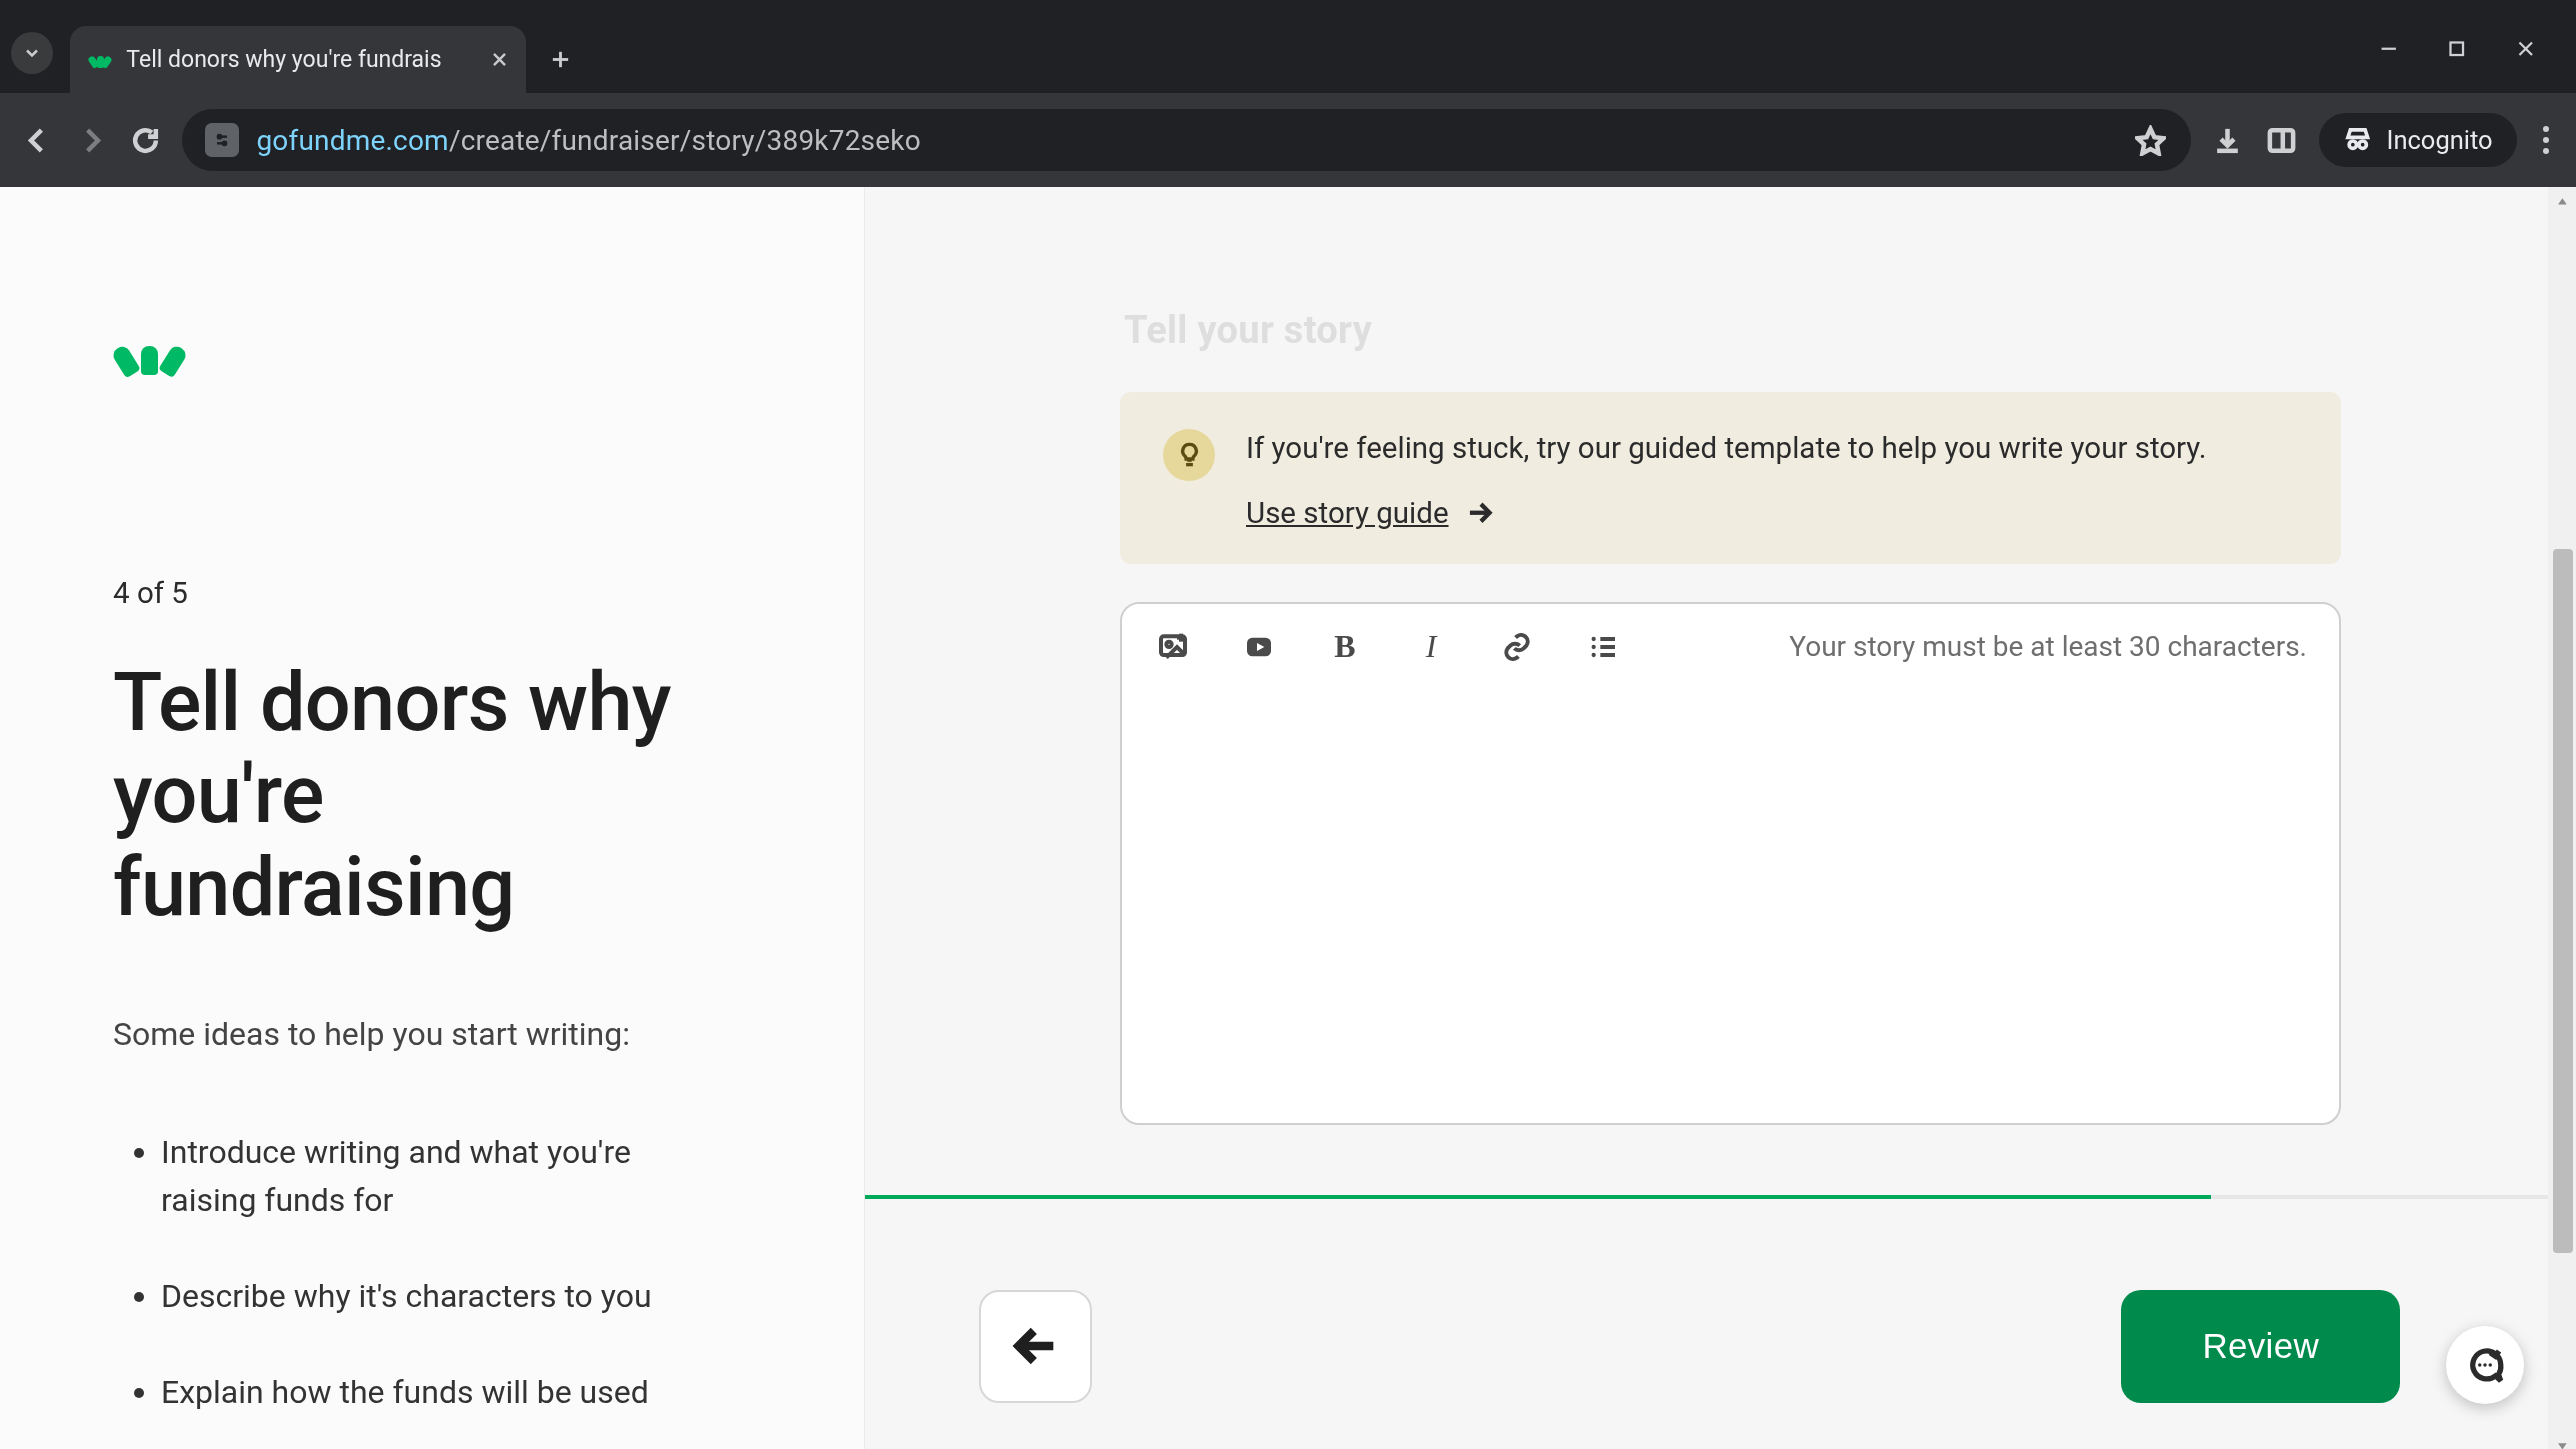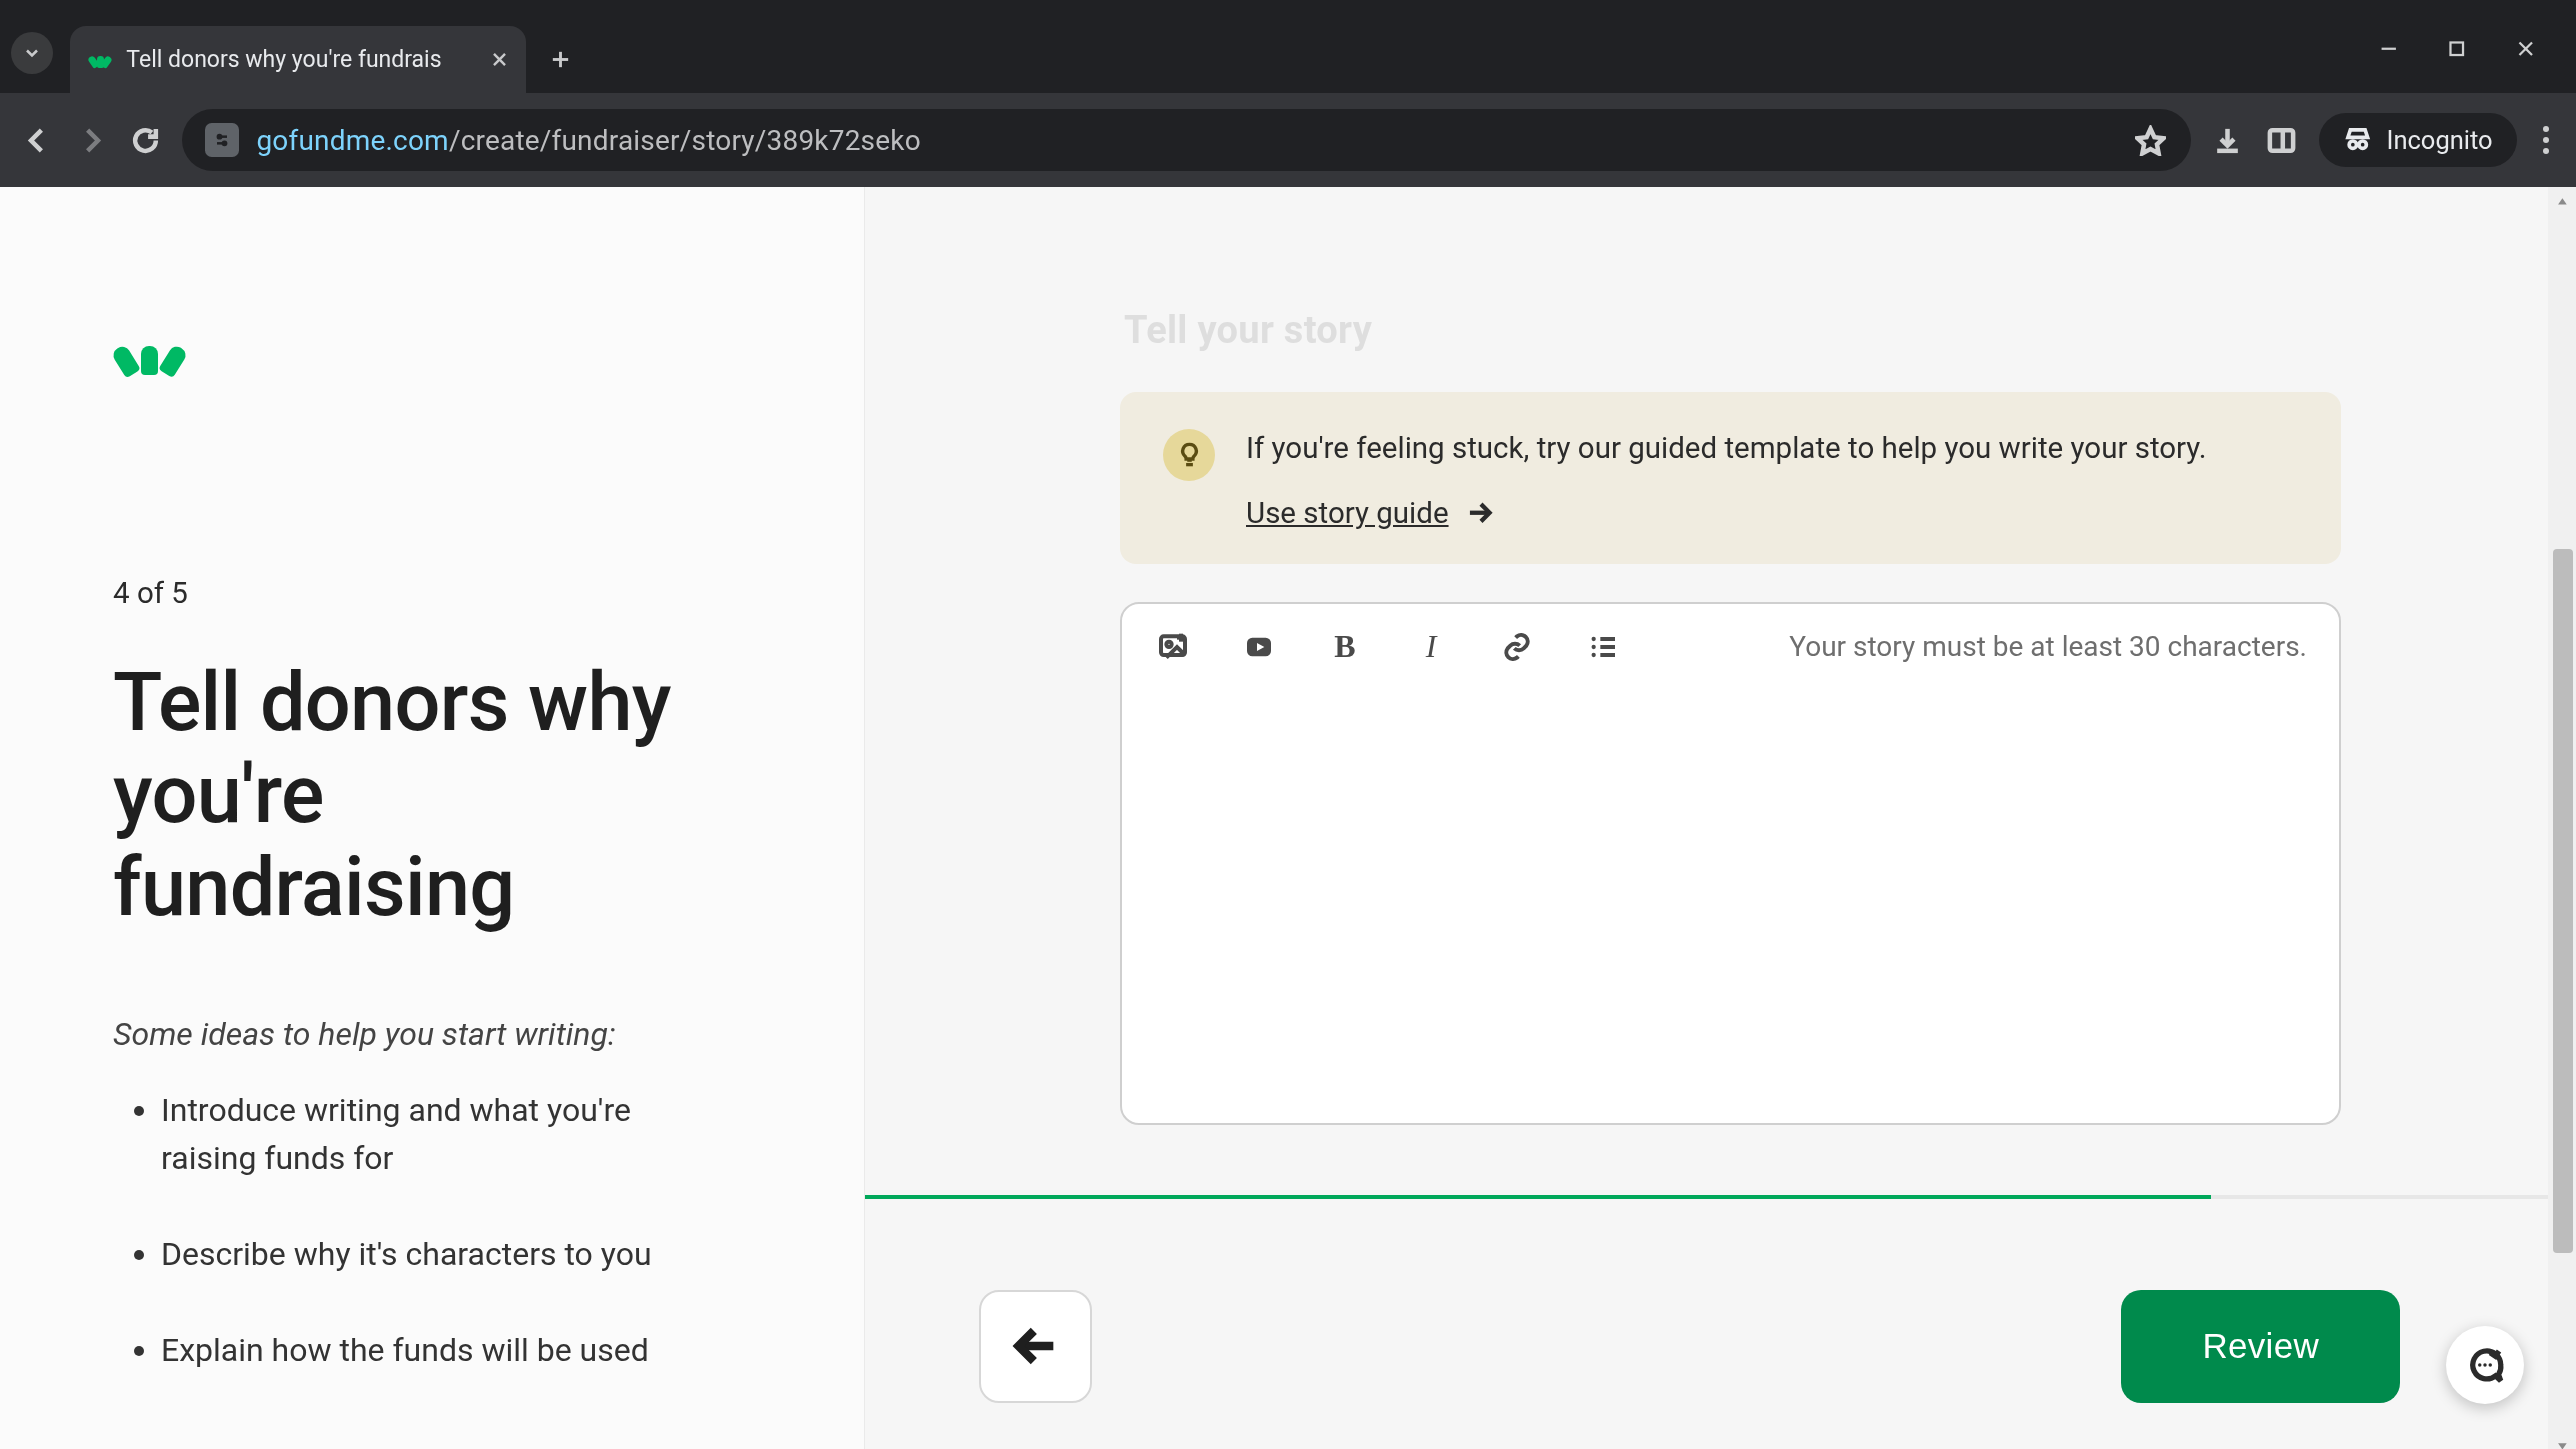--- a/index.html
+++ b/index.html
@@ -47,27 +47,27 @@
   .scrolltrack .thumb { position:absolute; right:2.7px; top:362px; width:20px; height:704px; background:#bcbcbc; border-radius:4px;}
 
   .left { width:865px; padding:141px 81px 0 113px; border-right:1.3px solid #eaeaea; background:#fbfbfb;}
   .logo { width:74px; height:47px; position:relative; margin-bottom:201px;}
   .logo span { position:absolute; background:#00b964; border-radius:8px 8px 4px 4px; width:17.4px; height:29.5px; bottom:0;}
   .logo span:nth-child(1){ left:4px;  transform:rotate(-32deg);}
   .logo span:nth-child(2){ left:28px;}
   .logo span:nth-child(3){ left:52px; transform:rotate(32deg);}
   .step { font-size:29.5px; color:#2b2b2b; margin-bottom:47px; }
   h1.headline { font-size:81px; line-height:1.14; font-weight:500; color:#1f1f1f; letter-spacing:-0.7px; margin-bottom:81px; max-width:617px;}
-  .subhead { font-size:32px; color:#444; margin-bottom:33px;font-style:italic;}
+  .subhead { font-size:32px; color:#444; margin-bottom:75px;}
   ul.ideas { list-style:disc; padding-left:48px; max-width:577px;}
   ul.ideas li { font-size:32px; color:#333; line-height:1.5; margin-bottom:48px;}
 
   .right { flex:1; position:relative; padding:27px 235px 0 255px;}
   .ghost-title { font-size:38px; font-weight:700; color:#dedede; margin:94px 0 40px 4px; letter-spacing:0.3px;}
-  .tip { background:#f0ece0; border-radius:16px; padding:34px 43px; display:flex; gap:31px; align-items:flex-start; margin-bottom:38px;}
+  .tip { background:#f0ece0; border-radius:11px; padding:34px 43px; display:flex; gap:31px; align-items:flex-start; margin-bottom:38px;}
   .tip .bulb { width:52px; height:52px; border-radius:50%; background:#e6d89a; display:flex; align-items:center; justify-content:center; flex-shrink:0; margin-top:2.7px;}
   .tip .bulb svg { width:27px; height:27px; stroke:#5a4c12; fill:none; stroke-width:3;}
   .tip-text { font-size:29.5px; color:#2b2b2b; line-height:1.55;}
   .tip-link { display:inline-flex; align-items:center; gap:16px; font-size:29.5px; color:#2b2b2b; text-decoration:underline; margin-top:24px; cursor:pointer;}
   .tip-link svg { width:29.5px; height:29.5px; stroke:#2b2b2b; fill:none; stroke-width:3.5;}
 
   .editor { border:2px solid #cfcfcf; border-radius:19px; background:#fff; height:523px; display:flex; flex-direction:column;}
   .editor textarea { flex:1; border:none; outline:none; resize:none; padding:31px 34px; font-size:32px; color:#222; font-family:inherit; border-radius:19px 19px 0 0;}
   .editor textarea::placeholder { color:#757575;}
   .editor-toolbar { height:86px; border-top:0; display:flex; align-items:center; padding:0 32px; gap:48px;}

